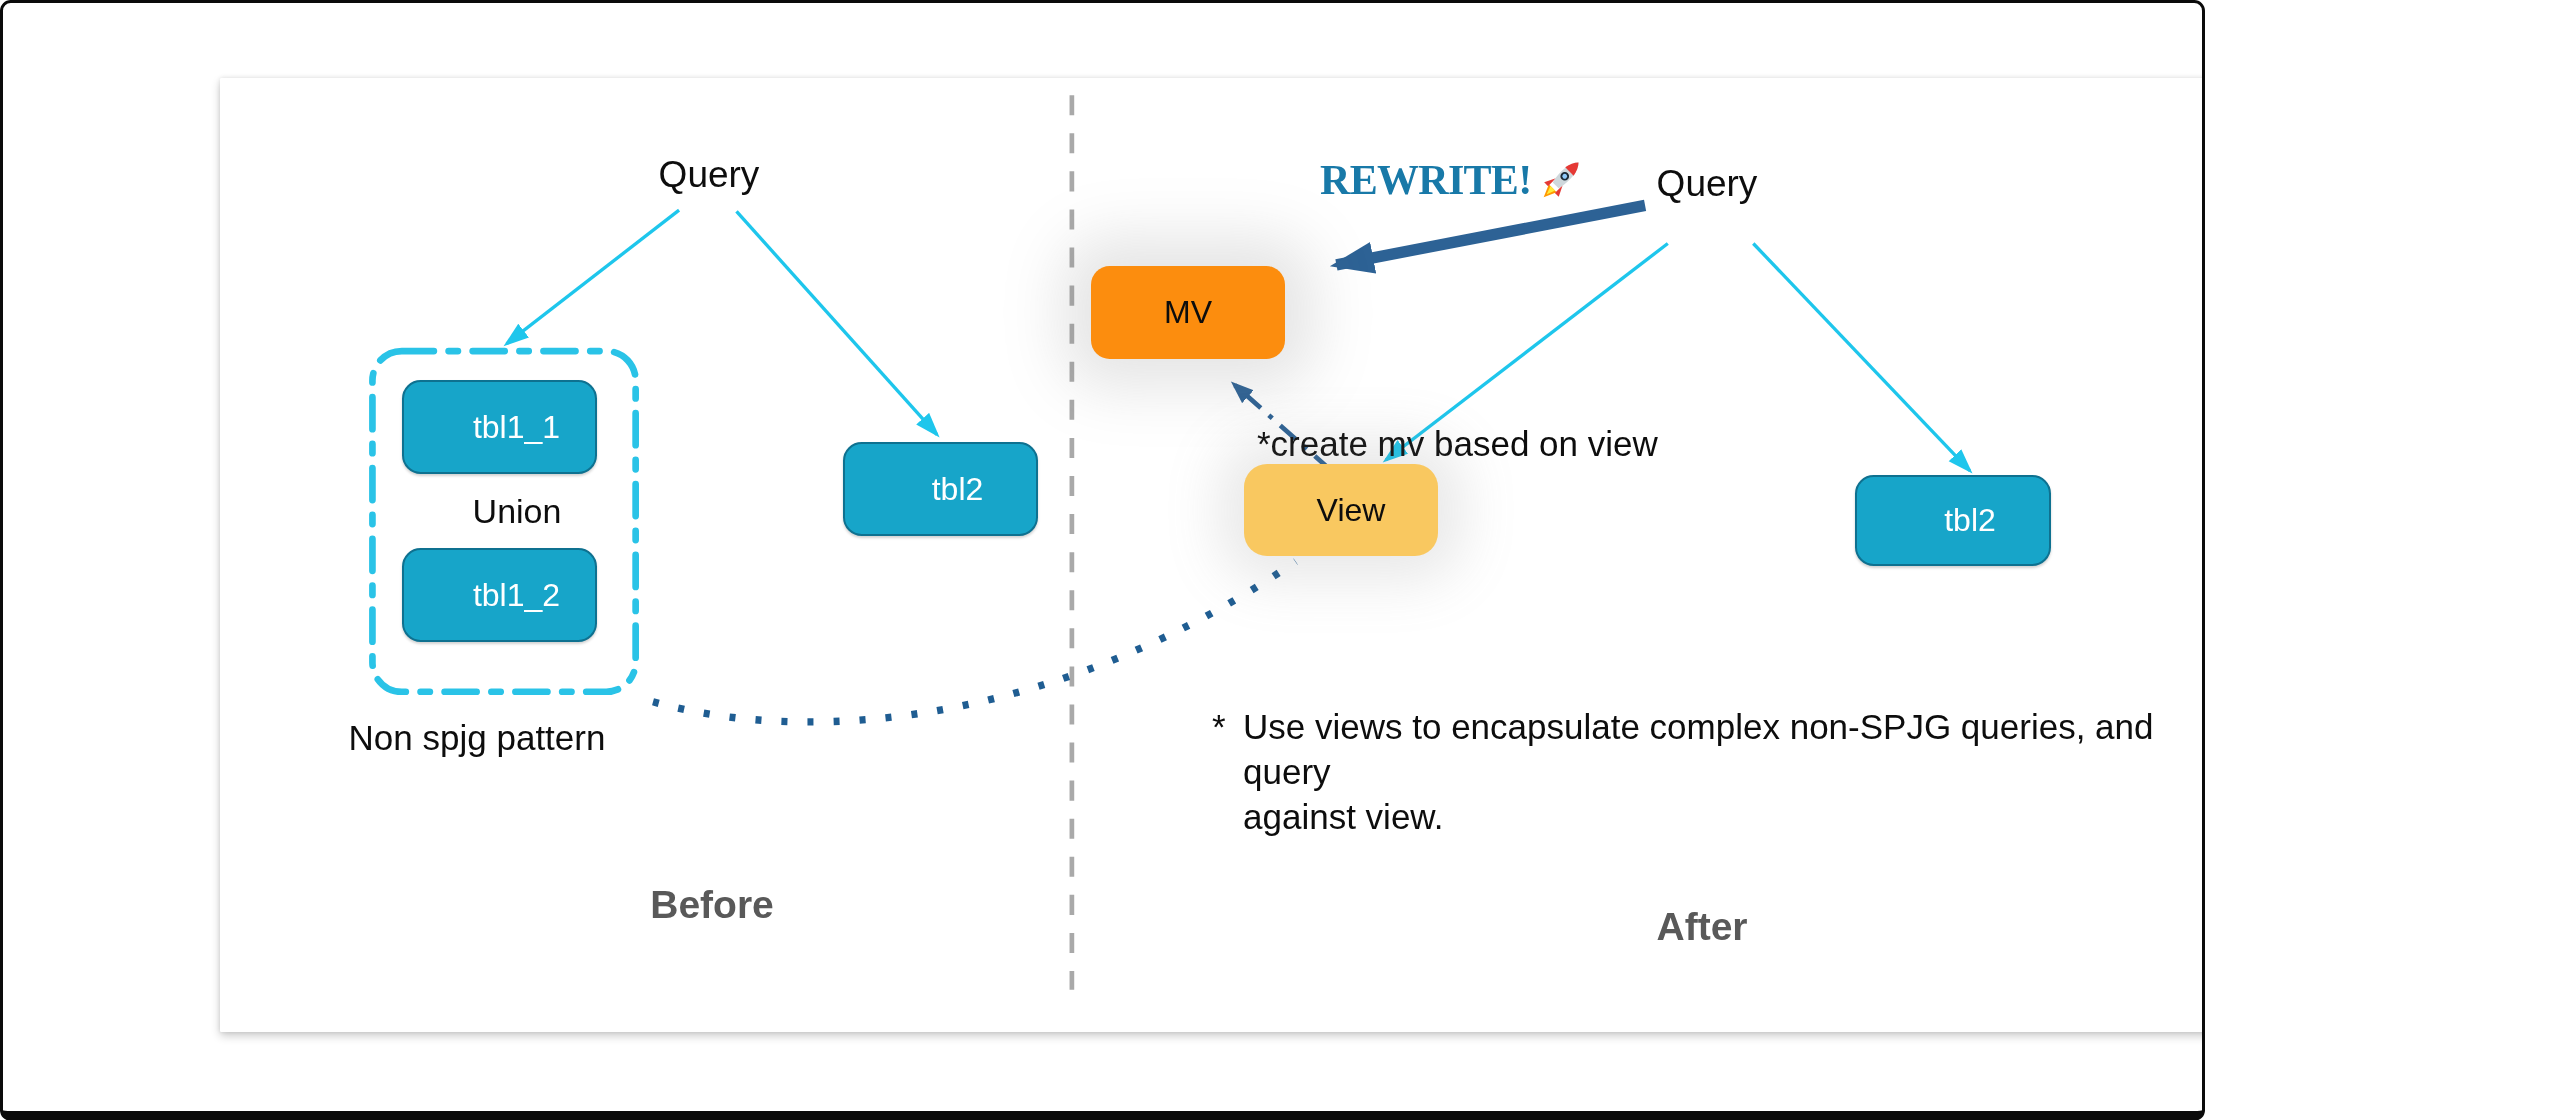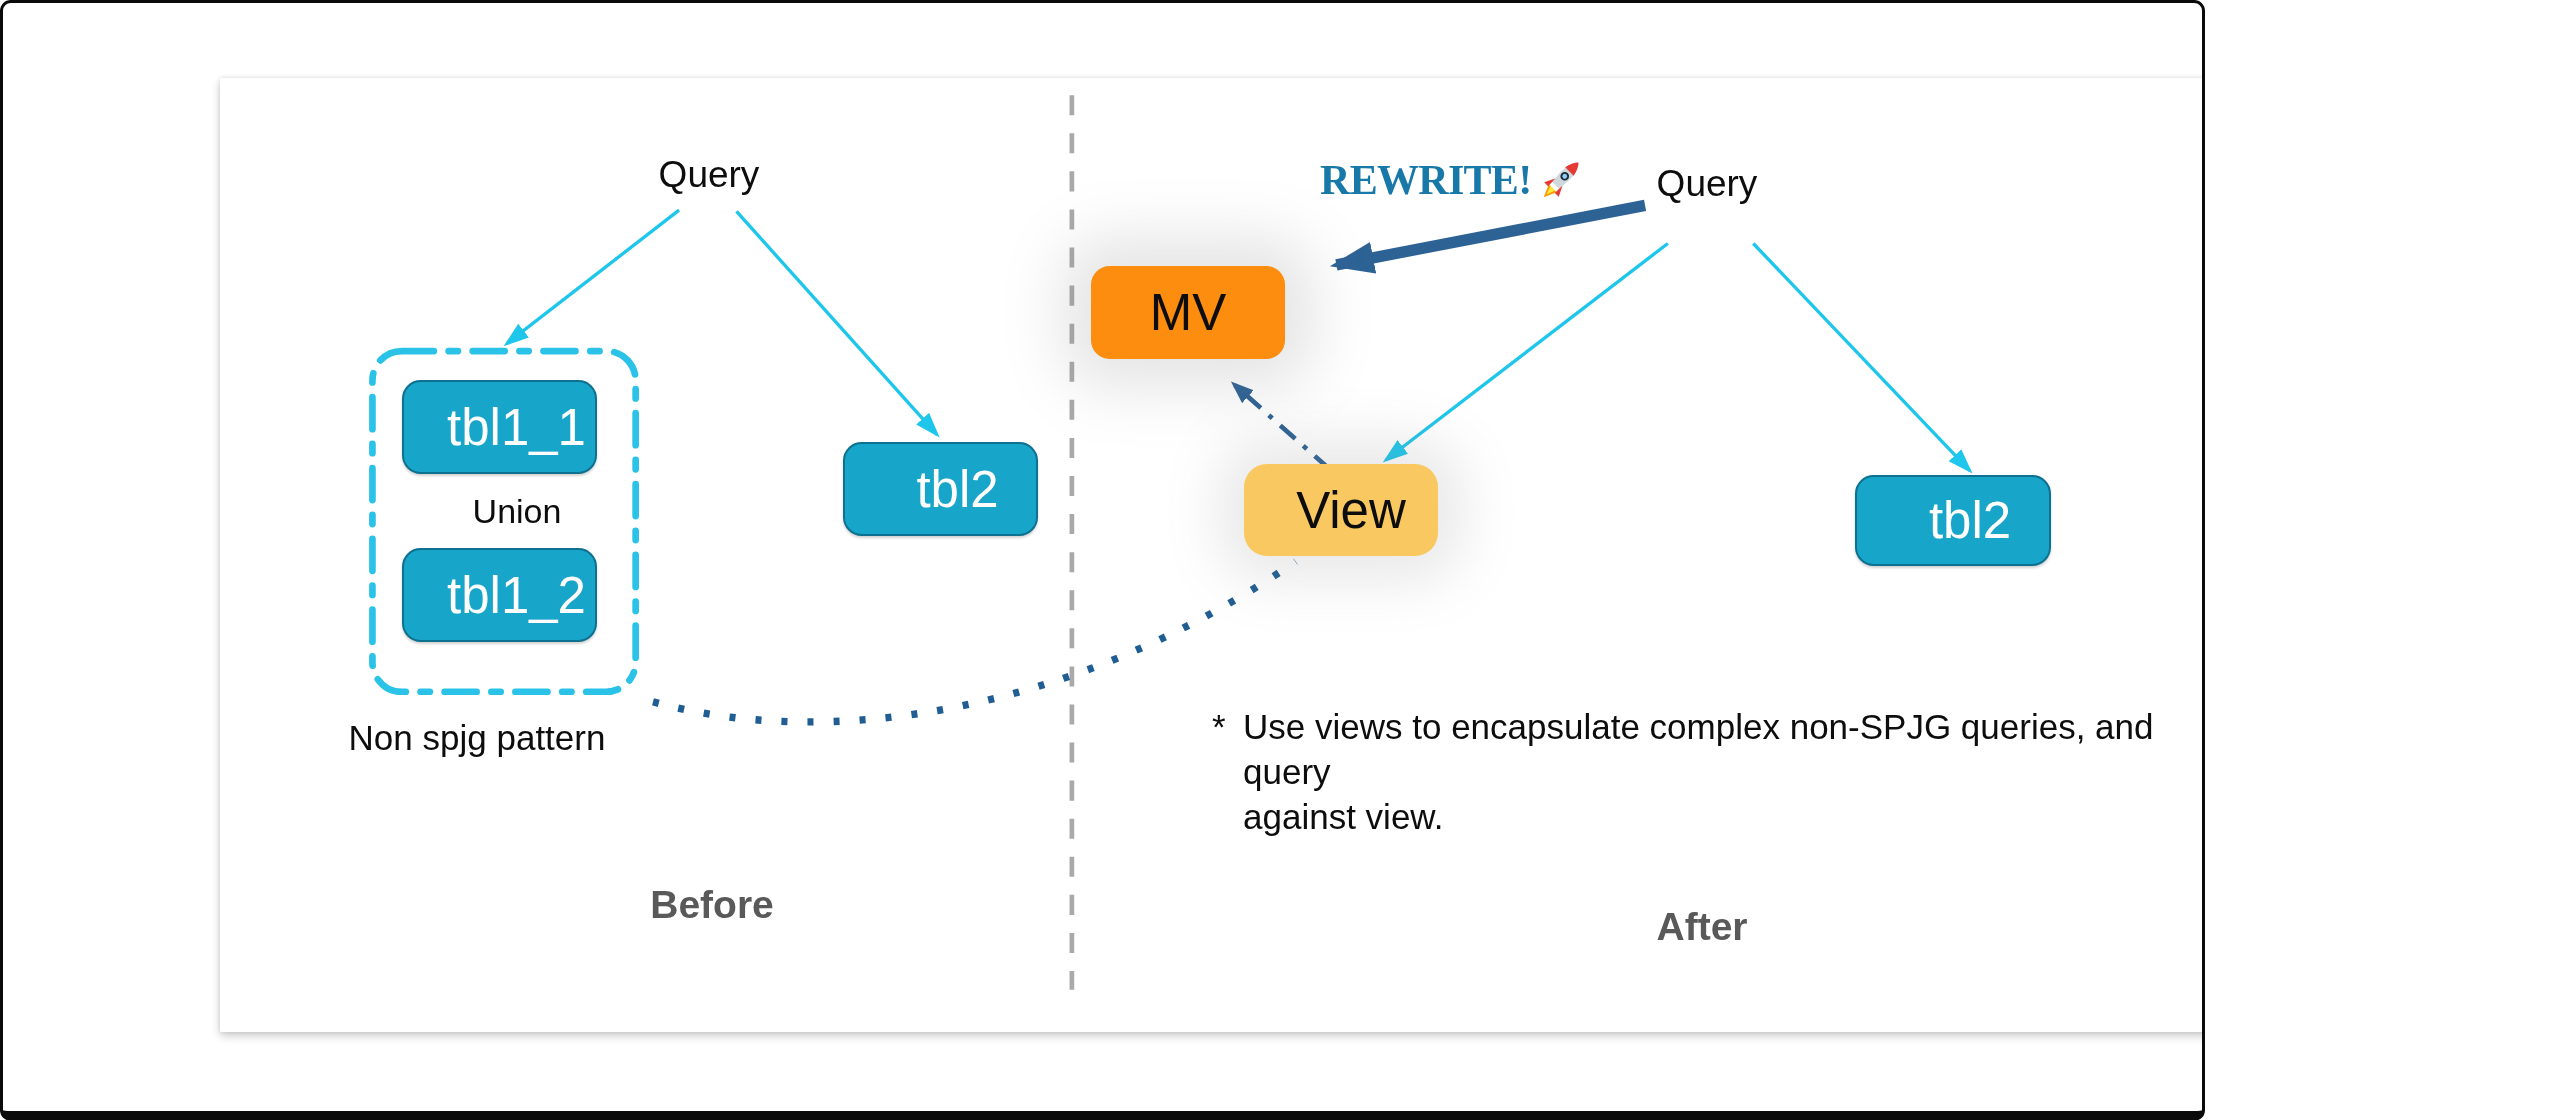--- a/index.html
+++ b/index.html
@@ -18,21 +18,21 @@
     position:absolute;
     left:217px;top:75px;width:2132px;height:954px;
     background:#ffffff;
     box-shadow:0 0 4px rgba(0,0,0,0.10), 0 4px 9.4px rgba(0,0,0,0.20);
     border-radius:1.3px;
   }
   svg.lines{position:absolute;left:0;top:0;width:2576px;height:1121px;pointer-events:none;}
   .node{
     position:absolute;
     display:flex;align-items:center;justify-content:center;
-    font-size:51px;white-space:nowrap;box-sizing:border-box;
+    font-size:32px;white-space:nowrap;box-sizing:border-box;
   }
   .node.teal{
     background:#17A5C9;
     border:2.7px solid #0E7190;
     color:#ffffff;
     border-radius:18.7px;
     box-shadow:0 2px 2.7px rgba(0,0,0,0.18);
     padding-left:34px;
   }
   .node.orange{
@@ -145,20 +145,21 @@
       </g>
     </svg>
   </div>
 
   <div class="lbl" style="left:1704px;top:181px;">Query</div>
 
   <div class="node orange" style="left:1088px;top:263px;width:194px;height:93px;">
     <span>MV</span>
   </div>
 
+  <div class="create-note">*create mv based on view</div>
 
   <div class="node amber" style="left:1241px;top:461px;width:194px;height:92px;padding-left:20px;">
     <span>View</span>
   </div>
 
   <div class="node teal" style="left:1852px;top:472px;width:196px;height:91px;">
     <span>tbl2</span>
   </div>
 
   <div class="footnote">

